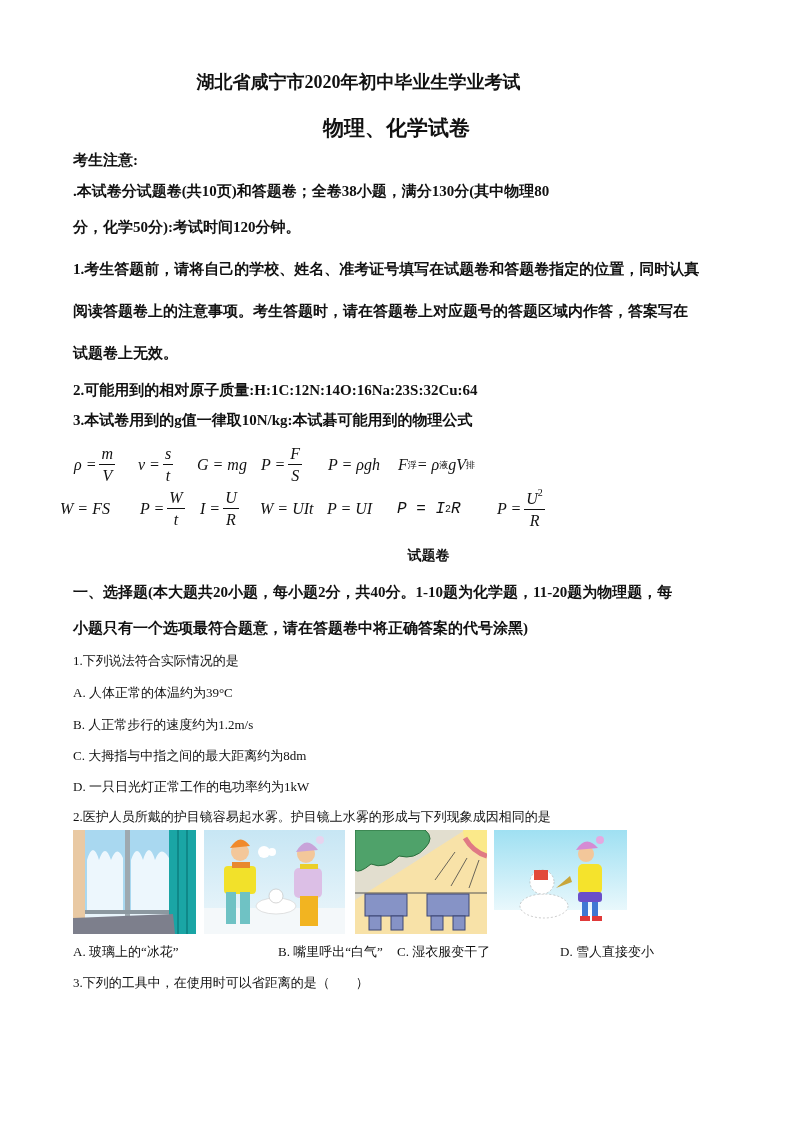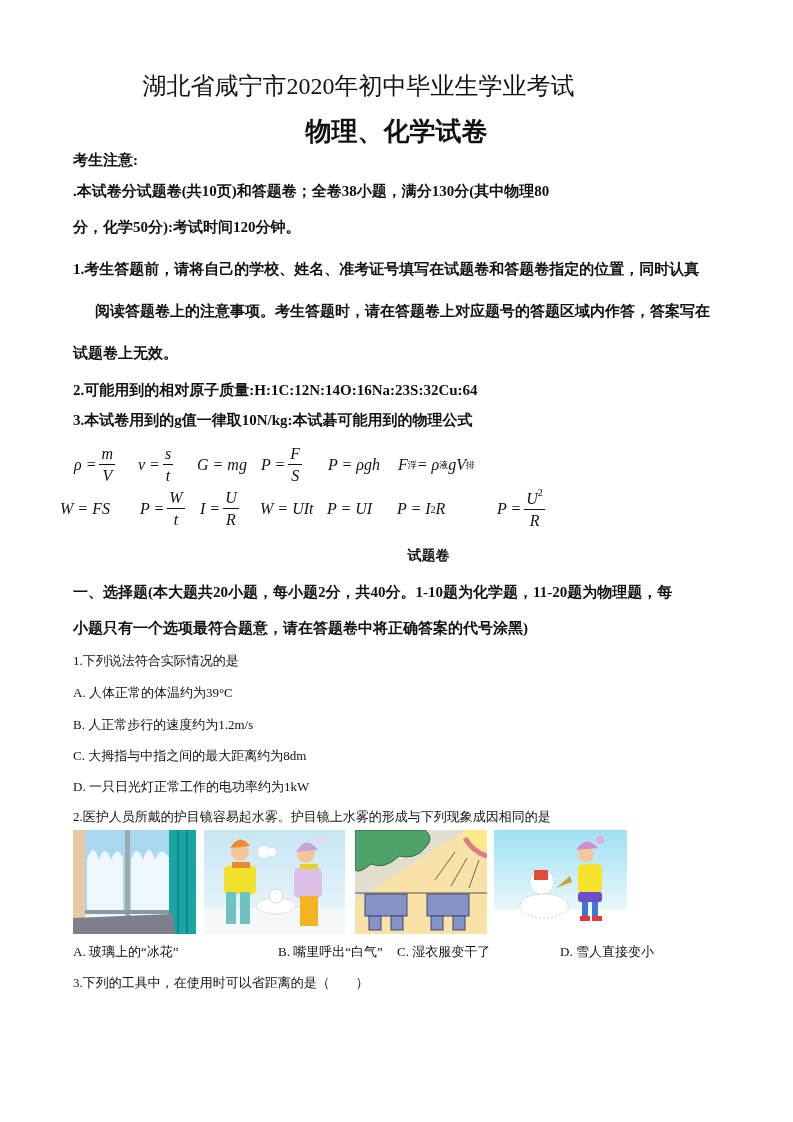--- a/index.html
+++ b/index.html
@@ -1,20 +1,20 @@
 <!DOCTYPE html>
 <html><head>
 <meta charset="utf-8">
 <style>
   html, body { margin:0; padding:0; background:#ffffff; }
   body { width:793px; height:1122px; position:relative; overflow:hidden; color:#111; }
   .serif { font-family: "Liberation Serif", "DejaVu Serif", serif; }
   .abs { position:absolute; white-space:nowrap; }
-  .title1 { left:0; width:717px; text-align:center; top:70px; font-size:24px; font-weight:normal; }
-  .title2 { left:0; width:793px; text-align:center; top:114px; font-size:26px; font-weight:bold; }
+  .title1 { left:0; width:717px; text-align:center; top:70px; font-size:18px; font-weight:bold; }
+  .title2 { left:0; width:793px; text-align:center; top:114px; font-size:21px; font-weight:bold; }
   .b15 { font-size:15px; font-weight:bold; }
   .n13 { font-size:13px; }
   .formula { font-family:"Liberation Serif","DejaVu Serif",serif; font-style:italic; font-size:16px; display:inline-flex; align-items:center; position:absolute; }
   .frac { display:inline-flex; flex-direction:column; align-items:center; margin-left:3px; line-height:1; }
   .frac .num { padding:0 2px 2px 2px; border-bottom:1px solid #111; }
   .frac .den { padding-top:3px; }
   .sub { font-size:9px; font-style:normal; vertical-align:-4px; }
   .sup { font-size:10px; font-style:normal; vertical-align:8px; }
   .pic { position:absolute; top:830px; height:104px; overflow:hidden; }
   .center-h { left:0; width:793px; text-align:center;margin-left:32px; }
@@ -22,21 +22,21 @@
 </head>
 <body class="serif">
 
 <div class="abs title1">湖北省咸宁市2020年初中毕业生学业考试</div>
 <div class="abs title2">物理、化学试卷</div>
 
 <div class="abs b15" style="left:73px; top:151px;">考生注意:</div>
 <div class="abs b15" style="left:73px; top:182px;">.本试卷分试题卷(共10页)和答题卷；全卷38小题，满分130分(其中物理80</div>
 <div class="abs b15" style="left:73px; top:218px;">分，化学50分):考试时间120分钟。</div>
 <div class="abs b15" style="left:73px; top:260px;">1.考生答题前，请将自己的学校、姓名、准考证号填写在试题卷和答题卷指定的位置，同时认真</div>
-<div class="abs b15" style="left:73px; top:302px;margin-left:22px;">阅读答题卷上的注意事项。考生答题时，请在答题卷上对应题号的答题区域内作答，答案写在</div>
+<div class="abs b15" style="left:73px; top:302px;">阅读答题卷上的注意事项。考生答题时，请在答题卷上对应题号的答题区域内作答，答案写在</div>
 <div class="abs b15" style="left:73px; top:344px;">试题卷上无效。</div>
 <div class="abs b15" style="left:73px; top:381px;">2.可能用到的相对原子质量:H:1C:12N:14O:16Na:23S:32Cu:64</div>
 <div class="abs b15" style="left:73px; top:411px;">3.本试卷用到的g值一律取10N/kg:本试碁可能用到的物理公式</div>
 
 <div class="formula" style="left:74px; top:446px;">
   <span>ρ =</span>
   <span class="frac">
       <span class="num">m</span>
       <span class="den">V</span>
     </span>
@@ -76,21 +76,21 @@
 </div>
 <div class="formula" style="left:200px; top:490px;">
   <span>I =</span>
   <span class="frac">
       <span class="num">U</span>
       <span class="den">R</span>
     </span>
 </div>
 <div class="formula" style="left:260px; top:500px;">W = UIt</div>
 <div class="formula" style="left:327px; top:500px;">P = UI</div>
-<div class="formula" style="left:397px; top:500px;">
+<div class="formula" style="left:397px; top:500px;font-family:Liberation Mono, monospace;">
   <span>P = I</span>
     <span class="sup">2</span>
     <span>R</span>
 </div>
 <div class="formula" style="left:497px; top:488px;">
   <span>P =</span>
   <span class="frac">
       <span class="num"><span>U</span><span class="sup">2</span></span>
       <span class="den">R</span>
     </span>

